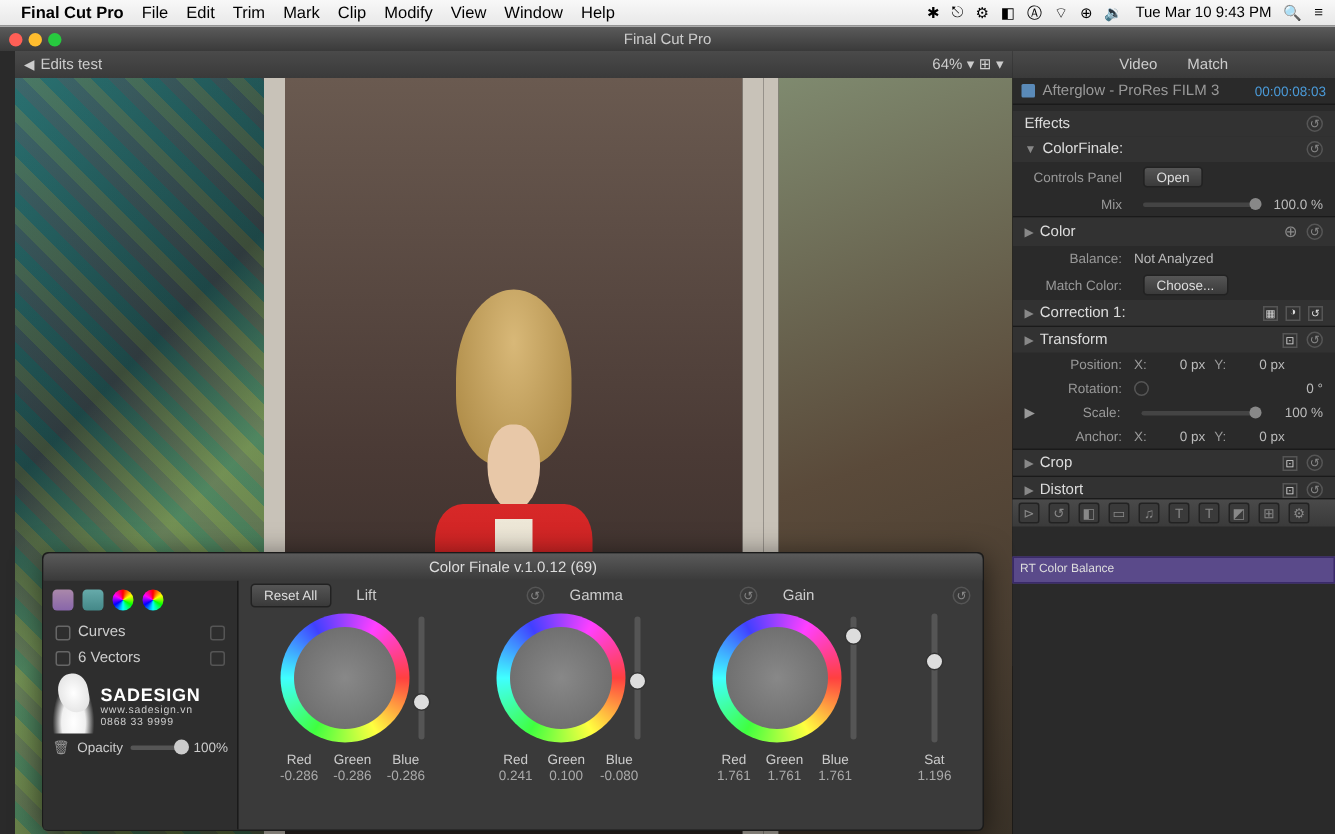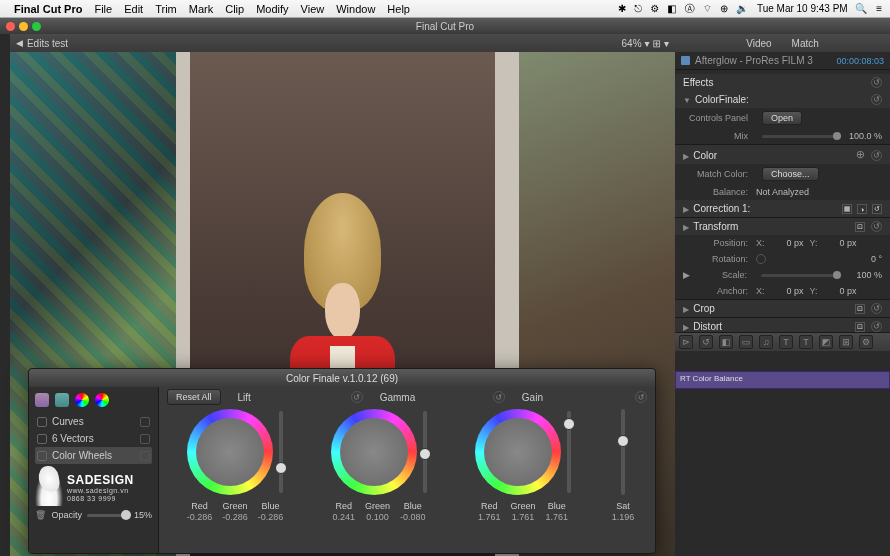--- a/index.html
+++ b/index.html
@@ -35,21 +35,21 @@
 .railing::before{left:12%}.railing::after{right:12%}
 .rpanel{flex:1 1 25%;background:linear-gradient(160deg,#7f8a6f 0%,#5a4a3a 50%,#3a3228 100%);position:relative;border-left:10px solid #c8c2b8}
 .inspector{width:215px;background:#2a2a2a;display:flex;flex-direction:column;font-size:10px}
 .insp-tabs{height:18px;background:linear-gradient(#4a4a4a,#3a3a3a);display:flex;align-items:center;justify-content:center;gap:20px;color:#ccc}
 .insp-tabs span{cursor:default}
 .insp-clip{height:18px;background:#2a2a2a;display:flex;align-items:center;padding:0 6px;border-bottom:1px solid #1a1a1a}
 .insp-clip .ic{width:9px;height:9px;background:#5a8ab8;margin-right:5px;border-radius:1px}
 .insp-clip .time{margin-left:auto;color:#4a9ad8;font-size:9px}
 .insp-body{flex:1;overflow-y:auto;padding:4px 0}
 .section{border-bottom:1px solid #1a1a1a}
-.sect-hdr{display:flex;align-items:flex-end;padding:3px 8px;background:#323232;color:#ddd;font-size:10px}
+.sect-hdr{display:flex;align-items:center;padding:3px 8px;background:#323232;color:#ddd;font-size:10px}
 .sect-hdr .tri{margin-right:4px;font-size:8px;color:#888}
 .sect-hdr .reset{margin-left:auto;width:11px;height:11px;border:1px solid #555;border-radius:50%;font-size:8px;display:flex;align-items:center;justify-content:center;color:#888}
 .sect-hdr .add{margin-left:auto;color:#888;font-size:11px}
 .sect-hdr .icons{margin-left:auto;display:flex;gap:5px}
 .sect-hdr .icons span{width:10px;height:10px;border:1px solid #555;font-size:7px;display:flex;align-items:center;justify-content:center}
 .row{display:flex;align-items:center;padding:3px 8px;font-size:9px;color:#999}
 .row .lbl{width:65px;text-align:right;margin-right:8px}
 .row .val{color:#bbb}
 .row .btn{background:linear-gradient(#555,#3a3a3a);border:1px solid #222;border-radius:3px;padding:1px 8px;color:#ddd;font-size:9px;margin-left:6px}
 .row .slider{flex:1;height:3px;background:#444;border-radius:2px;margin:0 6px;position:relative}
@@ -207,26 +207,26 @@
       </div>
 
       <div class="section">
         <div class="sect-hdr">
           <span class="tri">▶</span>
           <span>Color</span>
           <span class="add">⊕</span>
           <span class="reset" style="margin-left:6px">↺</span>
         </div>
         <div class="row">
+          <span class="lbl">Balance:</span>
+          <span class="val">Not Analyzed</span>
+        </div>
+        <div class="row">
           <span class="lbl">Match Color:</span>
           <span class="btn">Choose...</span>
-        </div>
-        <div class="row">
-          <span class="lbl">Balance:</span>
-          <span class="val">Not Analyzed</span>
         </div>
         <div class="sect-hdr">
           <span class="tri">▶</span>
           <span>Correction 1:</span>
           <span class="icons">
             <span>▦</span>
             <span>◑</span>
             <span>↺</span>
           </span>
         </div>
@@ -372,34 +372,29 @@
       <div class="cf-item">
           <span class="ic"></span>
           <span>Curves</span>
           <span class="ck"></span>
         </div>
       <div class="cf-item">
           <span class="ic"></span>
           <span>6 Vectors</span>
           <span class="ck"></span>
         </div>
-      <div class="cf-item sel">
-          <span class="ic"></span>
-          <span>Color Wheels</span>
-          <span class="ck"></span>
-        </div>
       <div class="cf-logo">
         <div class="flame"></div>
         <div class="txt"><span>SADESIGN</span><div class="sub">www.sadesign.vn</div><div class="sub">0868 33 9999</div></div>
       </div>
       <div class="cf-opacity">
         <span class="trash">🗑</span>
         <span>Opacity</span>
         <div class="sl"></div>
-        <span>15%</span>
+        <span>100%</span>
       </div>
     </div>
 
     <div class="cf-wheels">
       <div class="cf-wh-hdr">
         <span class="reset-all">Reset All</span>
         <div class="grp">
             <span>Lift</span>
             <span class="rs">↺</span>
           </div>

